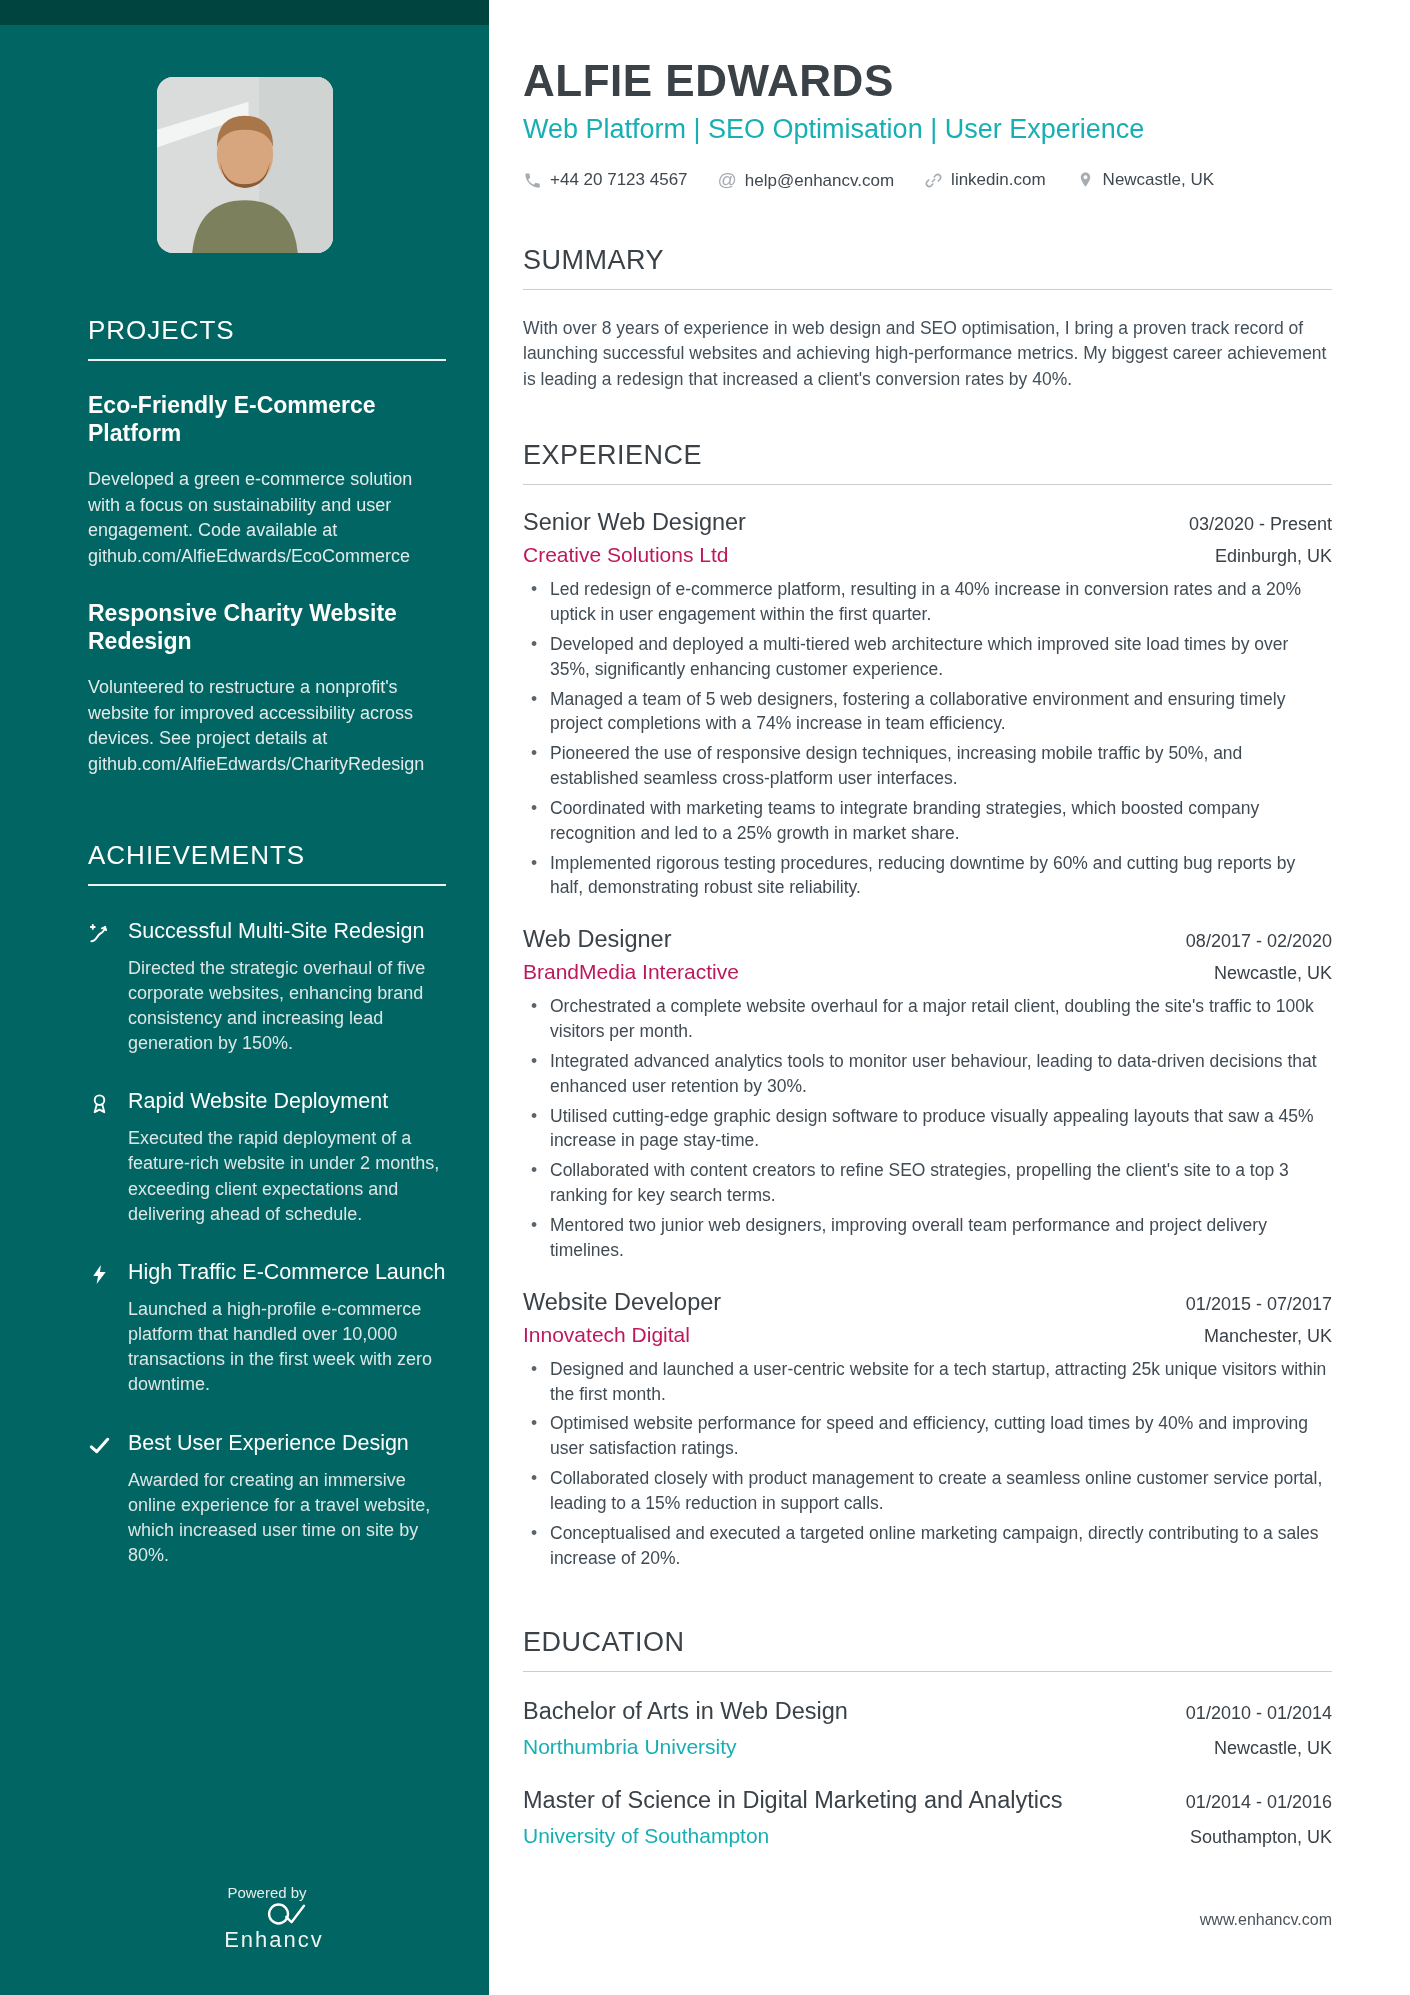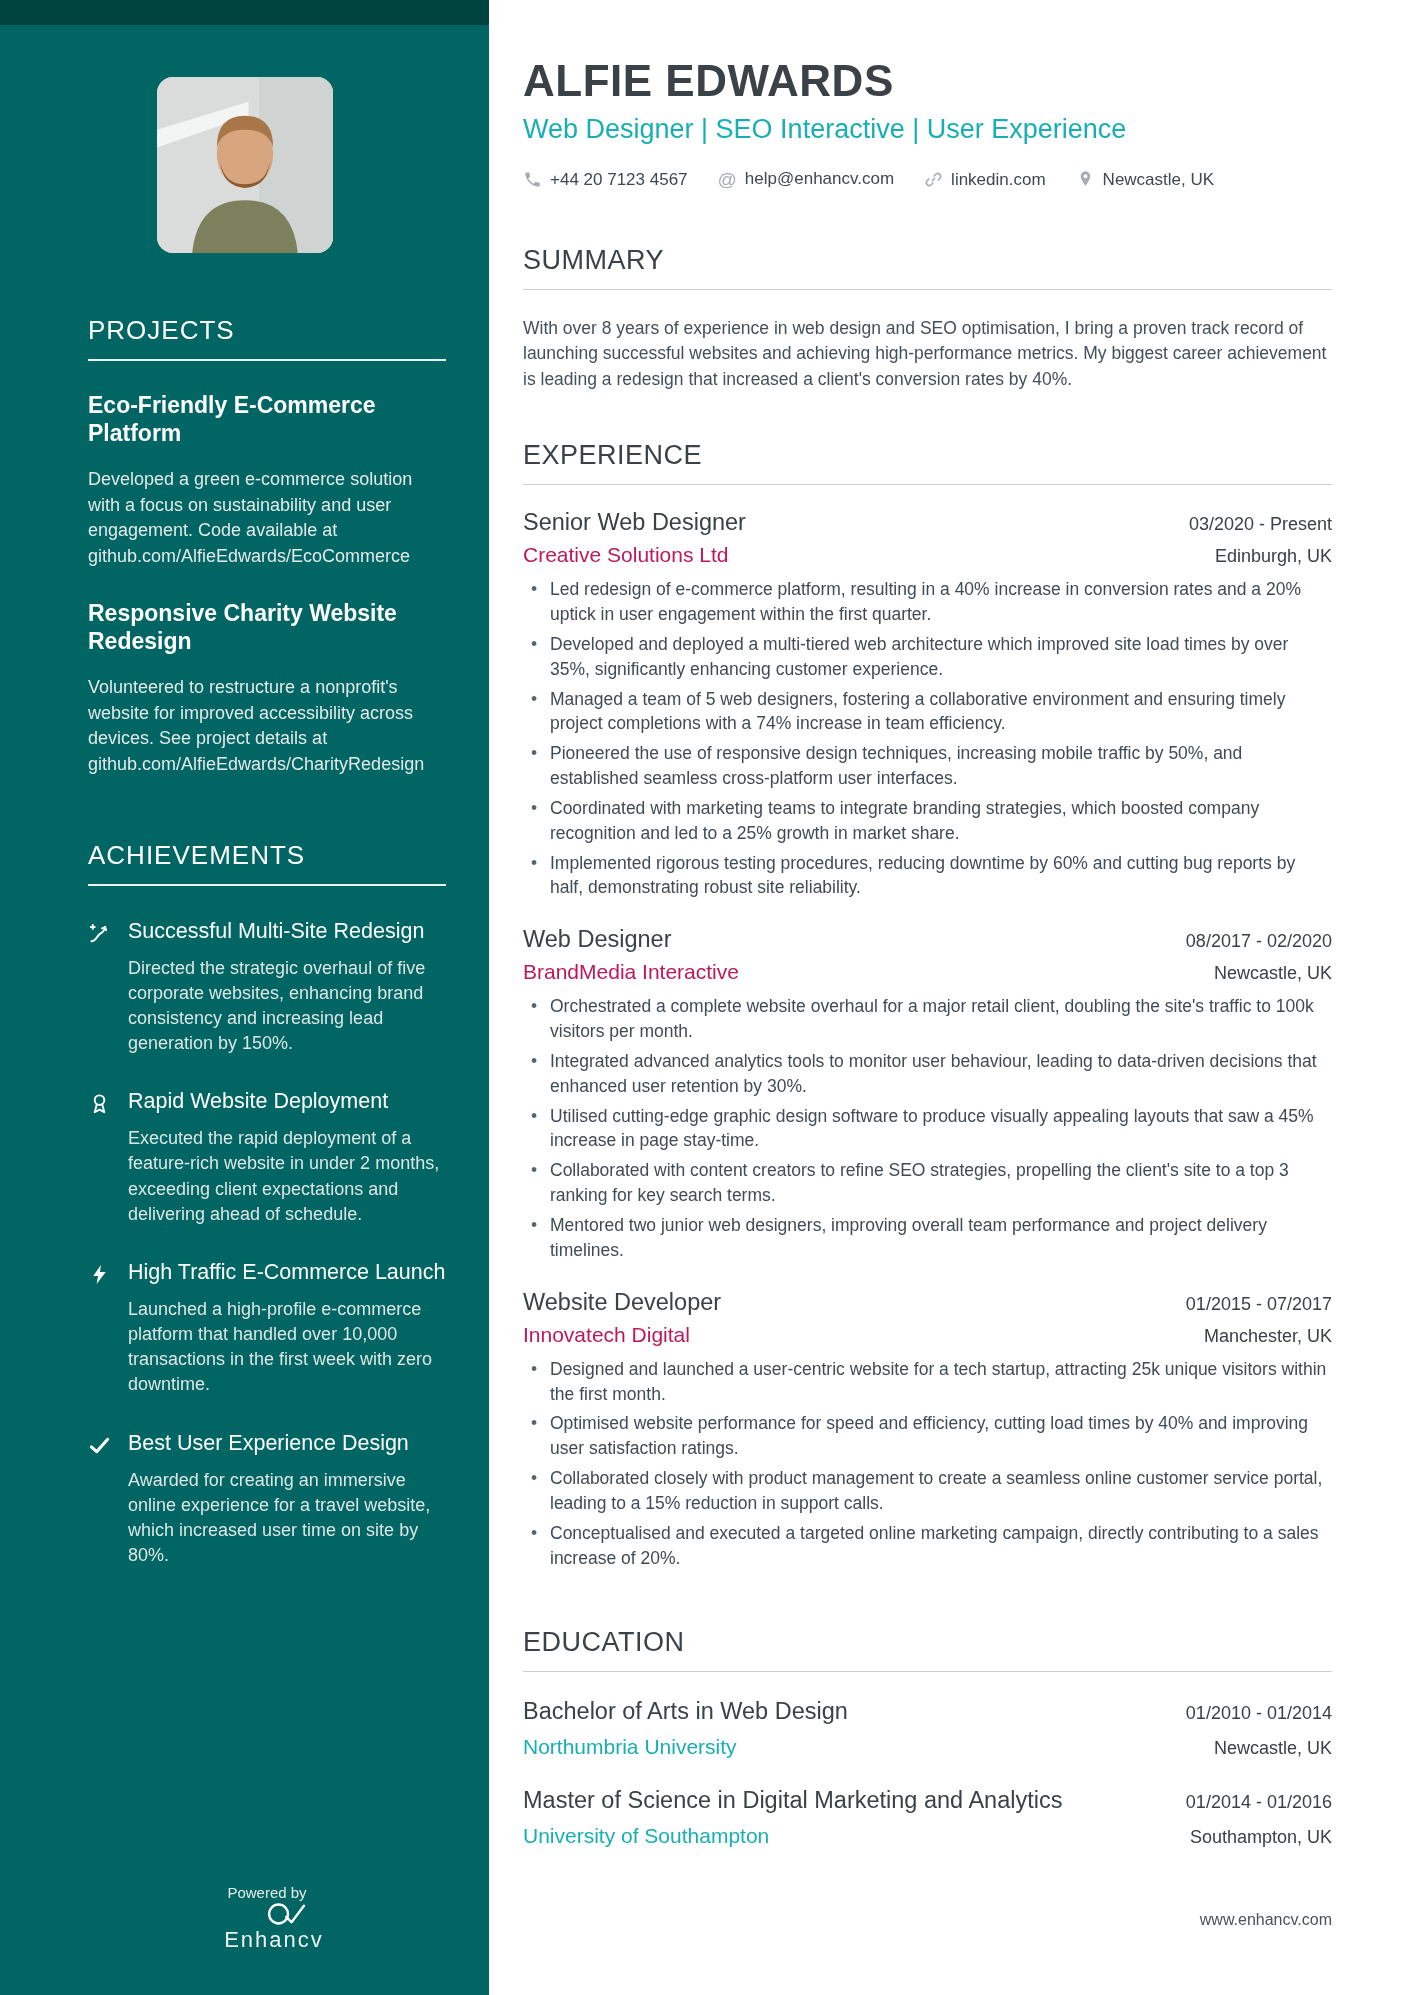--- a/index.html
+++ b/index.html
@@ -28,21 +28,21 @@
   .powered-by { font-size:15px; color:#e6eceb; }
   .brand-logo { margin-left:42px; }
   .brand-logo svg { display:block; width:44px; height:26px; }
   .brand-name { margin-left:14px; font-size:22px; font-weight:300; letter-spacing:2px; color:#eef3f2; }
 
   
   .main { flex:1; display:flex; flex-direction:column; padding:56px 78px 4px 34px; background:#fff; }
   .cand-name { font-size:44px; font-weight:800; letter-spacing:.5px; color:#3a4147; }
   .cand-title { margin-top:8px; font-size:27px; font-weight:400; color:#17afb4; }
   .contact-bar { margin-top:24px; display:flex; align-items:center; gap:30px; font-size:17px; color:#3f4850; }
-  .contact-item { display:flex; align-items:flex-start; gap:8px; }
+  .contact-item { display:flex; align-items:flex-end; gap:8px; }
   .contact-item svg { width:19px; height:19px; display:block; }
   .at-glyph { font-size:19px; color:#a6acb2; font-weight:400; }
 
   .section-title { font-size:27px; font-weight:500; letter-spacing:.5px; color:#3a4147; }
   .section-divider { border:none; border-top:1.5px solid #c9ced2; margin:13px 0 0; }
   .summary-section { margin-top:54px; }
   .summary-text { margin-top:26px; font-size:17.5px; line-height:1.45; color:#43505a; }
 
   .experience-section { margin-top:48px; }
   .job { margin-top:26px; }
@@ -164,21 +164,21 @@
           <path d="M16.5 13.5 L21 18 L31.5 4"></path>
         </svg>
       </span>
       <span class="brand-name">Enhancv</span>
     </div>
   </aside>
 
   <main class="main">
 
     <h1 class="cand-name">ALFIE EDWARDS</h1>
-    <div class="cand-title">Web Designer | SEO Interactive | User Experience</div>
+    <div class="cand-title">Web Platform | SEO Optimisation | User Experience</div>
 
     <div class="contact-bar">
       <span class="contact-item">
         <svg viewBox="0 0 24 24" fill="#a6acb2">
           <path d="M6.6 10.8c1.5 2.9 3.8 5.2 6.7 6.7l2.2-2.2c.3-.3.7-.4 1-.2 1.2.4 2.4.6 3.7.6.6 0 1 .4 1 1V20c0 .6-.4 1-1 1C10.8 21 3 13.2 3 3.9 3 3.4 3.4 3 4 3h3.3c.6 0 1 .4 1 1 0 1.3.2 2.5.6 3.7.1.3 0 .7-.2 1l-2.1 2.1z"></path>
         </svg>
         <span>+44 20 7123 4567</span>
       </span>
       <span class="contact-item">
         <span class="at-glyph">@</span>

